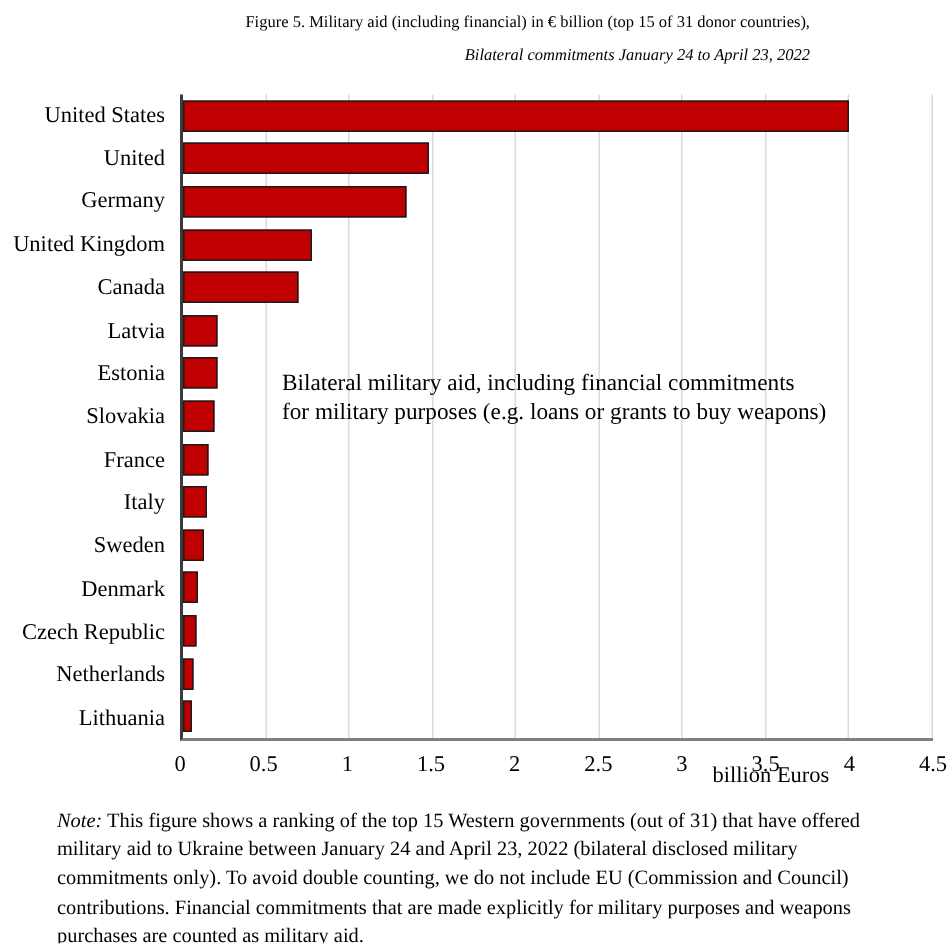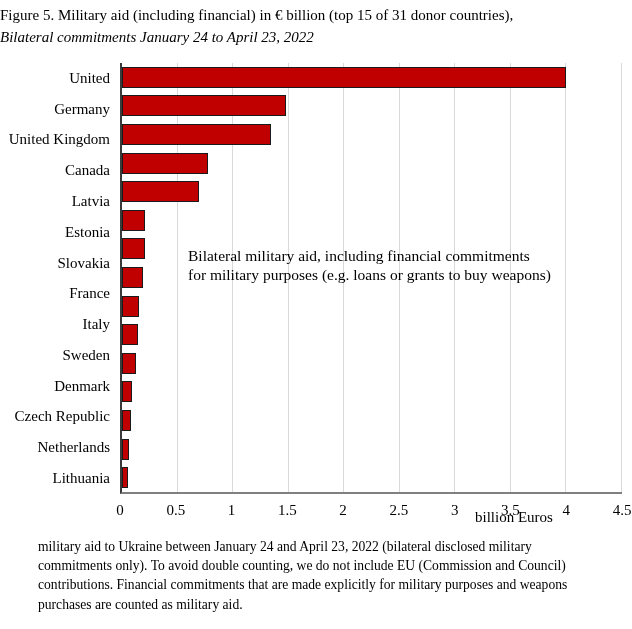--- a/index.html
+++ b/index.html
@@ -1,21 +1,21 @@
 <!DOCTYPE html>
 <html><head>
 <meta charset="utf-8">
 <style>
   * { margin:0; padding:0; box-sizing:border-box; }
   html,body { background:#ffffff; }
   body { font-family:"Liberation Serif", serif; color:#000; }
   .figure { position:relative; width:632px; height:629px; background:#fff; overflow:hidden; }
 
-  .title { position:absolute; top:4px; left:0; width:540px; text-align:left;
-           font-size:15px; line-height:22px; }
+  .title { position:absolute; top:4px; left:0; width:540px; text-align:right;
+           font-size:11px; line-height:22px; }
   .title .line2 { font-style:italic; }
 
   .cat-labels { position:absolute; left:0; top:63px; width:110px; height:431px;
                 display:flex; flex-direction:column; }
   .cat-label { flex:1; display:flex; align-items:center; justify-content:flex-end;
                font-size:15px; white-space:nowrap; }
 
   .plot { position:absolute; left:120px; top:63px; width:502px; height:431px;
           border-left:2px solid #3a3a3a; border-bottom:2px solid #808080; }
   .gridline { position:absolute; top:0; bottom:0; width:1px; background:#d9d9d9; }
@@ -40,20 +40,21 @@
 <body>
 
 <div class="figure">
 
   <div class="title">
     <div class="line1">Figure 5. Military aid (including financial) in € billion (top 15 of 31 donor countries),</div>
     <div class="line2">Bilateral commitments January 24 to April 23, 2022</div>
   </div>
 
   <div class="cat-labels">
+      <div class="cat-label">United States</div>
       <div class="cat-label">United</div>
       <div class="cat-label">Germany</div>
       <div class="cat-label">United Kingdom</div>
       <div class="cat-label">Canada</div>
       <div class="cat-label">Latvia</div>
       <div class="cat-label">Estonia</div>
       <div class="cat-label">Slovakia</div>
       <div class="cat-label">France</div>
       <div class="cat-label">Italy</div>
       <div class="cat-label">Sweden</div>
@@ -138,19 +139,20 @@
       <div class="tick-label" style="left: 33.3333%;">1.5</div>
       <div class="tick-label" style="left: 44.4444%;">2</div>
       <div class="tick-label" style="left: 55.5556%;">2.5</div>
       <div class="tick-label" style="left: 66.6667%;">3</div>
       <div class="tick-label" style="left: 77.7778%;">3.5</div>
       <div class="tick-label" style="left: 88.8889%;">4</div>
       <div class="tick-label" style="left: 100%;">4.5</div>
     </div>
 
   <div class="note">
+      <div><span class="prefix">Note:</span> This figure shows a ranking of the top 15 Western governments (out of 31) that have offered</div>
       <div>military aid to Ukraine between January 24 and April 23, 2022 (bilateral disclosed military</div>
       <div>commitments only). To avoid double counting, we do not include EU (Commission and Council)</div>
       <div>contributions. Financial commitments that are made explicitly for military purposes and weapons</div>
       <div>purchases are counted as military aid.</div>
     </div>
 
 </div>
 
 </body></html>

